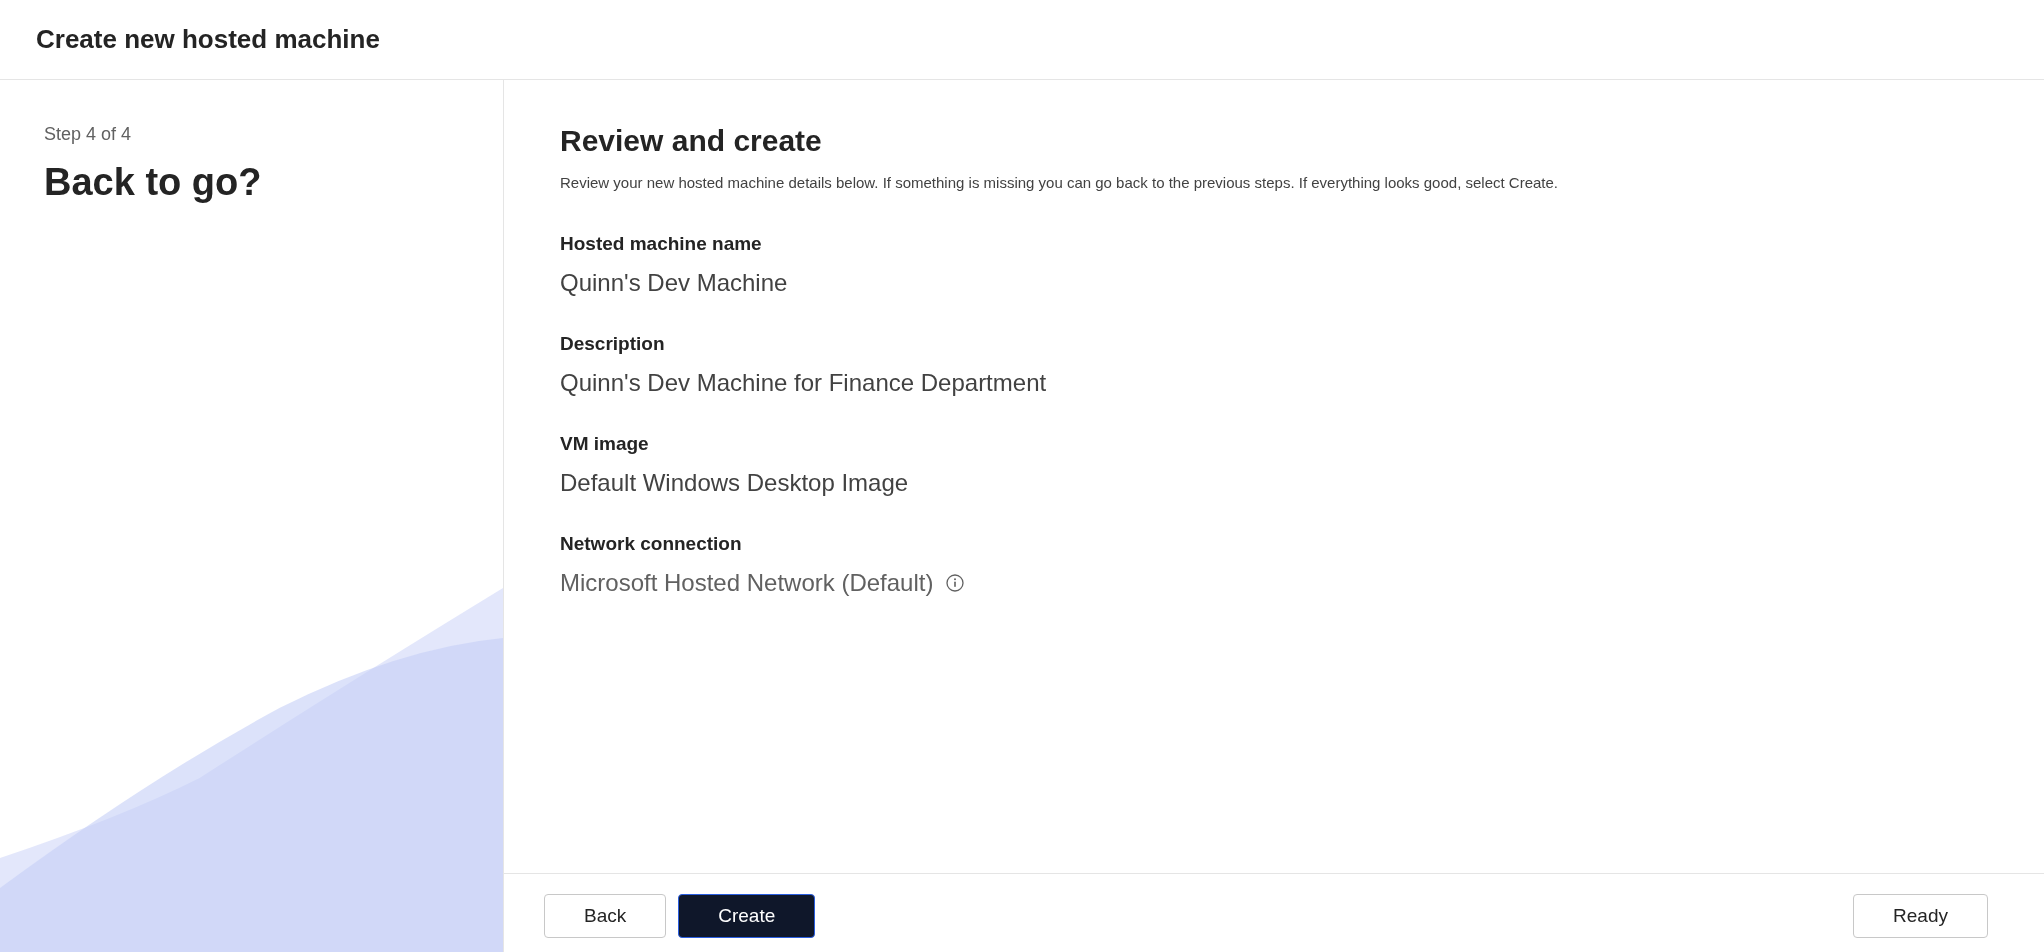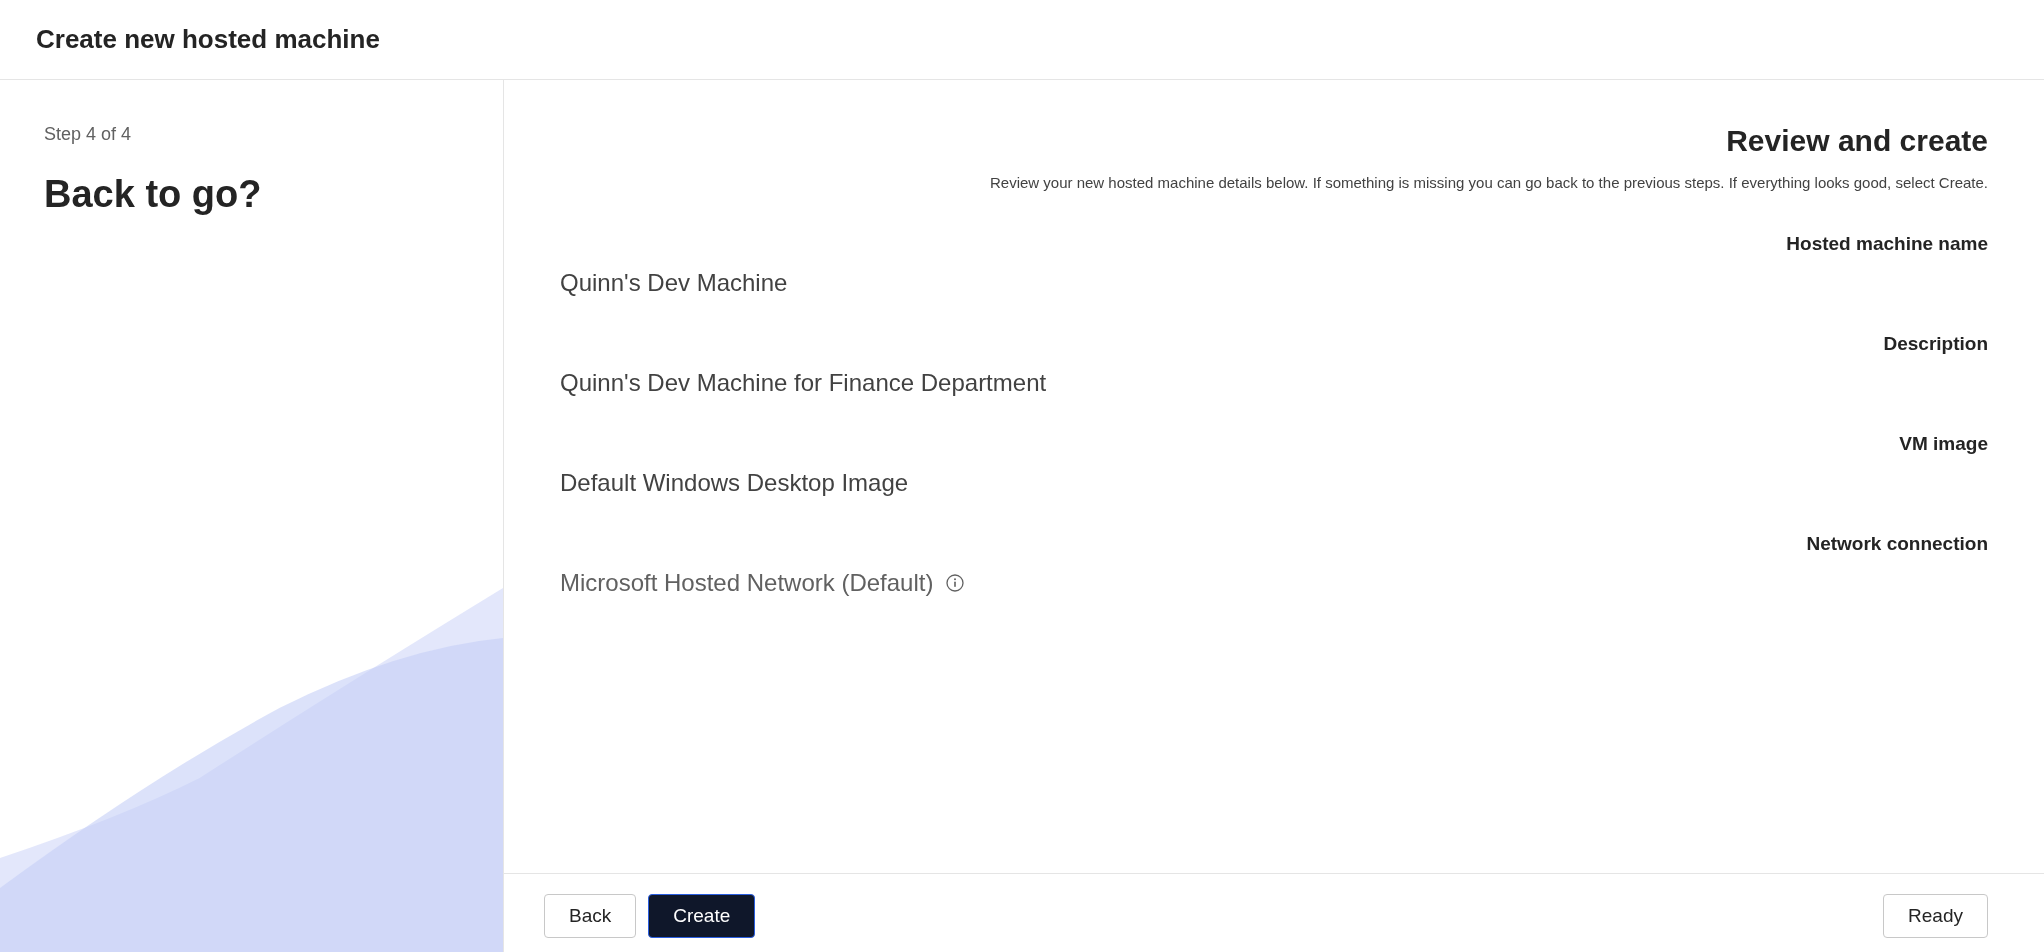--- a/index.html
+++ b/index.html
@@ -32,21 +32,21 @@
     .sidebar {
       width: 504px;
       border-right: 1px solid #e5e5e5;
       padding: 44px 44px;
       position: relative;
       overflow: hidden;
     }
     .step-label {
       font-size: 18px;
       color: #616161;
-      margin-bottom: 28px;
+      margin-bottom: 16px;
     }
     .sidebar-title {
       font-size: 38px;
       font-weight: 600;
       color: #242424;
     }
     .wave {
       position: absolute;
       bottom: 0;
       left: 0;
@@ -57,21 +57,20 @@
     .main {
       flex: 1;
       display: flex;
       flex-direction: column;
       position: relative;
     }
     .main-content {
       padding: 44px 56px;
       flex: 1;
       overflow: auto;
-      text-align: right;
     }
     .main-title {
       font-size: 30px;
       font-weight: 600;
       color: #242424;
       margin-bottom: 14px;
     }
     .subtitle {
       font-size: 15px;
       color: #424242;
@@ -108,21 +107,21 @@
     .footer {
       border-top: 1px solid #e5e5e5;
       padding: 20px 56px 20px 40px;
       display: flex;
       align-items: center;
       gap: 12px;
     }
     .btn {
       font-family: inherit;
       font-size: 19px;
-      padding: 10px 24px;
+      padding: 10px 39px;
       border-radius: 4px;
       cursor: pointer;
       border: 1px solid transparent;
       min-width: 60px;
     }
     .btn-default {
       background: #ffffff;
       border-color: #c8c8c8;
       color: #242424;
     }

